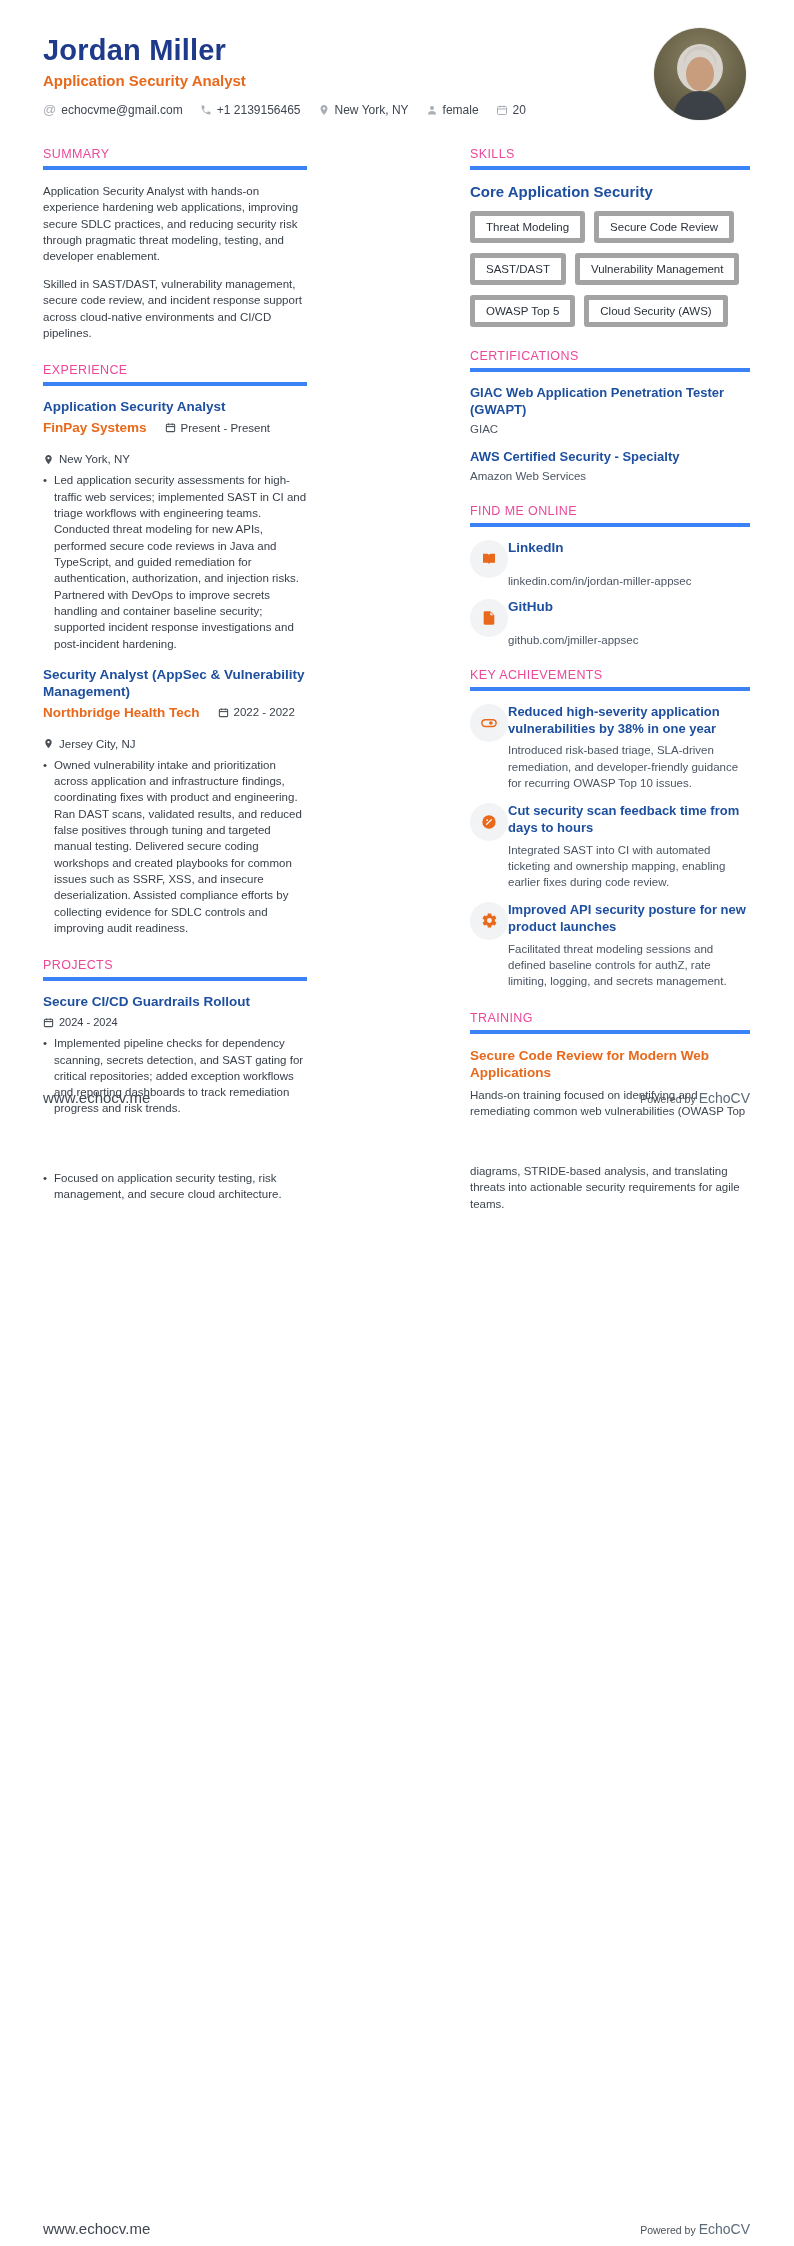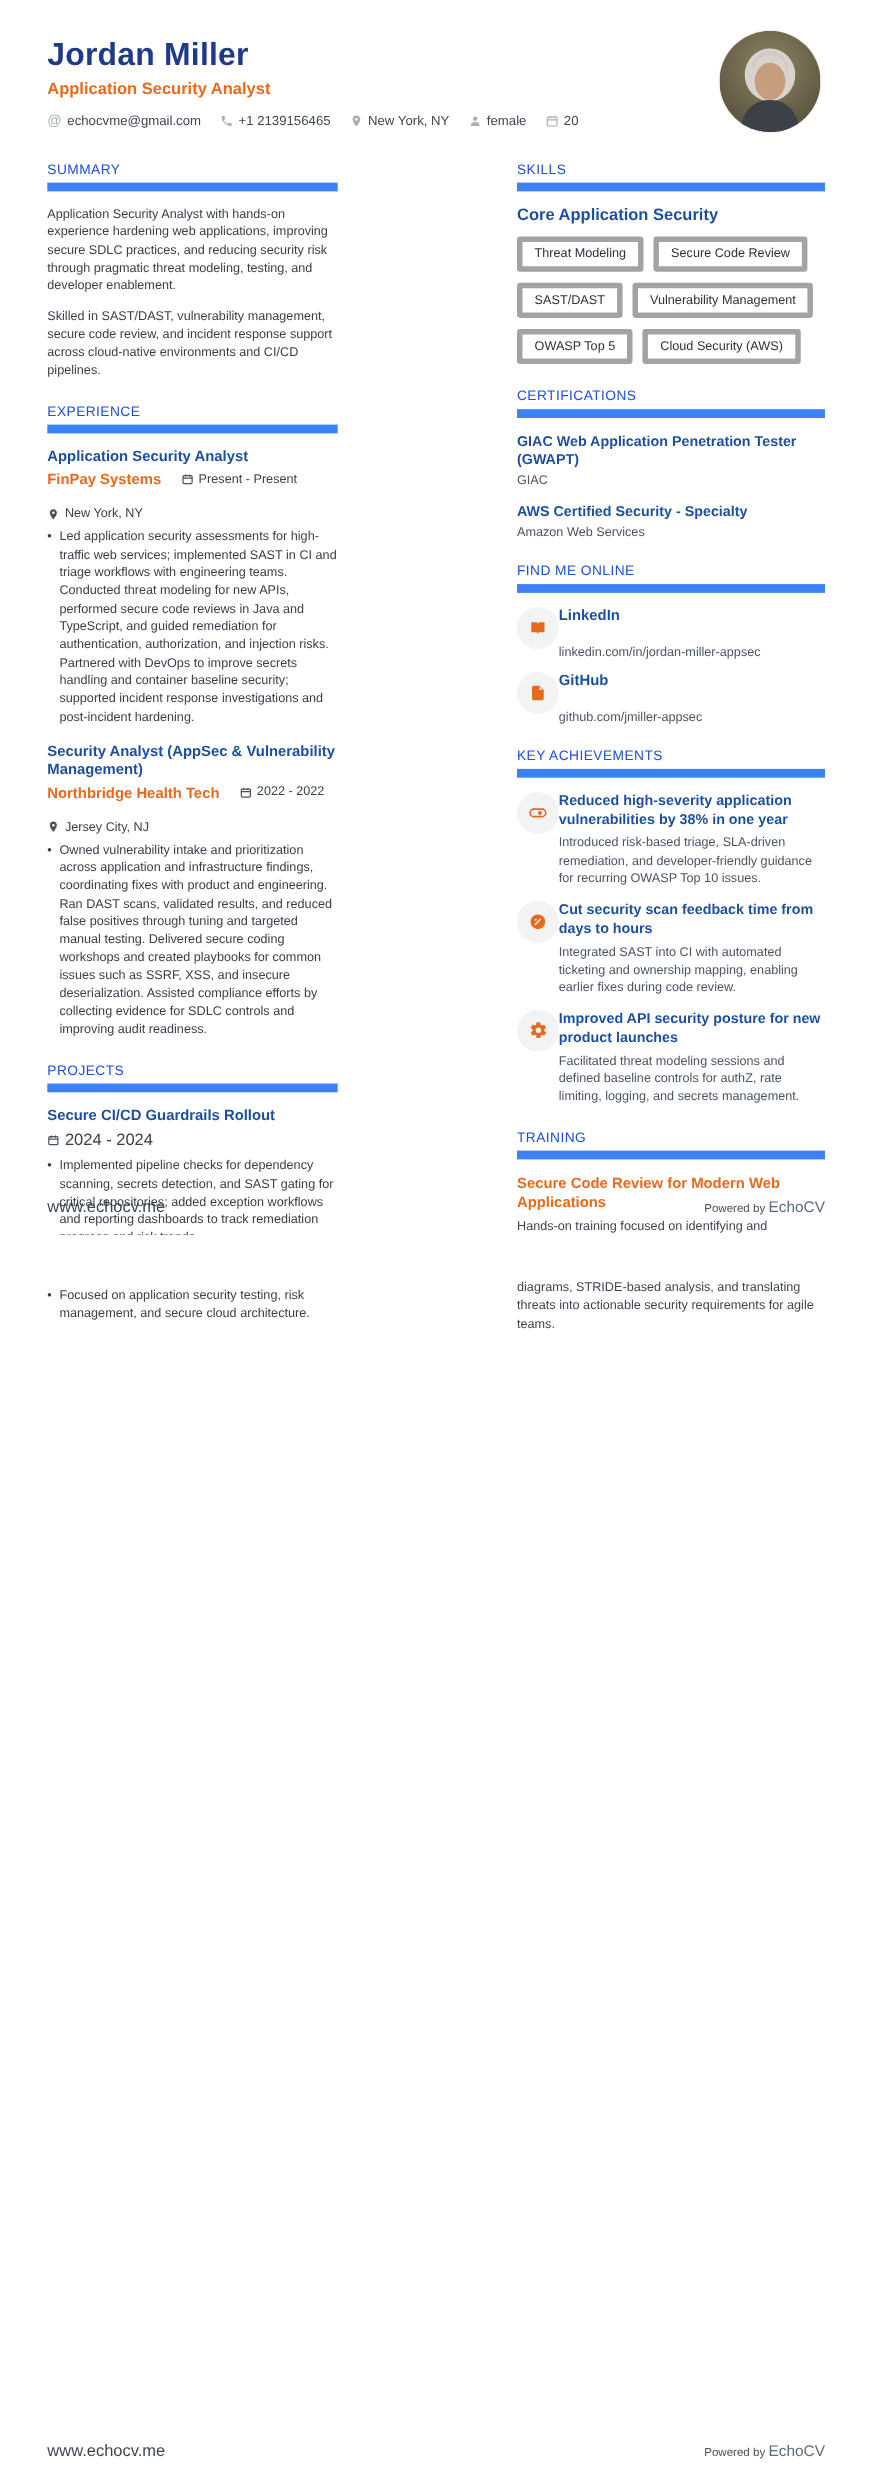--- a/index.html
+++ b/index.html
@@ -16,25 +16,25 @@
   .cicon svg { display:block; }
   .at-glyph { font-size:13px; color:#a8aeb6; }
   .avatar { position:absolute; top:28px; right:48px; width:92px; height:92px; border-radius:50%; overflow:hidden; box-shadow:0 0 0 1px rgba(0,0,0,.05); }
 
   
   .columns { display:flex; margin-top:30px; }
   .col-left { width:264px; margin-right:163px; flex:none; }
   .col-right { width:280px; flex:none; }
 
   .section { margin-bottom:22px; }
-  .section-heading { font-size:12.5px; color:#1d4ed8; letter-spacing:.4px; padding-bottom:5px; border-bottom:8px solid #3b82f6; margin-bottom:13px; }
+  .section-heading { font-size:12.5px; color:#ec4899; letter-spacing:.4px; padding-bottom:5px; border-bottom:4px solid #3b82f6; margin-bottom:13px; }
 
   .item-title { font-size:13.5px; font-weight:700; color:var(--blue,#1d4f9e); line-height:1.25; }
   .company { font-size:13.5px; font-weight:700; color:var(--orange,#e8691b); }
-  .meta-row { display:flex; gap:16px; align-items:center; font-size:15px; color:#3a414b; margin-top:5px; flex-wrap:wrap;text-align:right; }
+  .meta-row { display:flex; gap:16px; align-items:center; font-size:11px; color:#3a414b; margin-top:5px; flex-wrap:wrap;text-align:right; }
   .meta-item { display:flex; gap:5px; align-items:center; }
   .micon { color:#4a5158; display:flex; }
   .micon svg { display:block; }
   .exp-row { display:flex; gap:18px; align-items:center; margin-top:4px; flex-wrap:wrap; }
   .exp-row .meta-item { font-size:11.5px; color:#3a414b; }
 
   .bullet { display:flex; font-size:11.5px; line-height:1.42; color:#383f49; margin-top:7px; }
   .bullet::before { content:"\2022"; margin-right:7px; flex:none; }
   .plain-par { font-size:11.5px; line-height:1.42; color:#383f49; margin-bottom:6px; }
 

